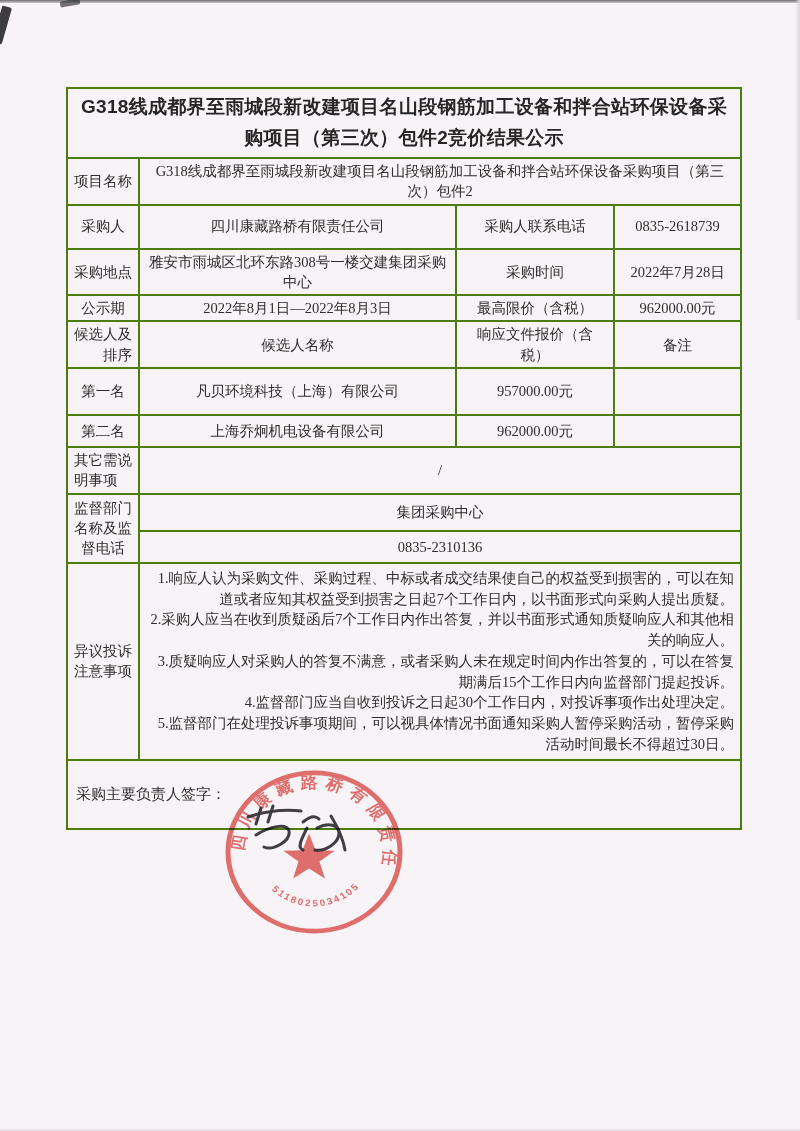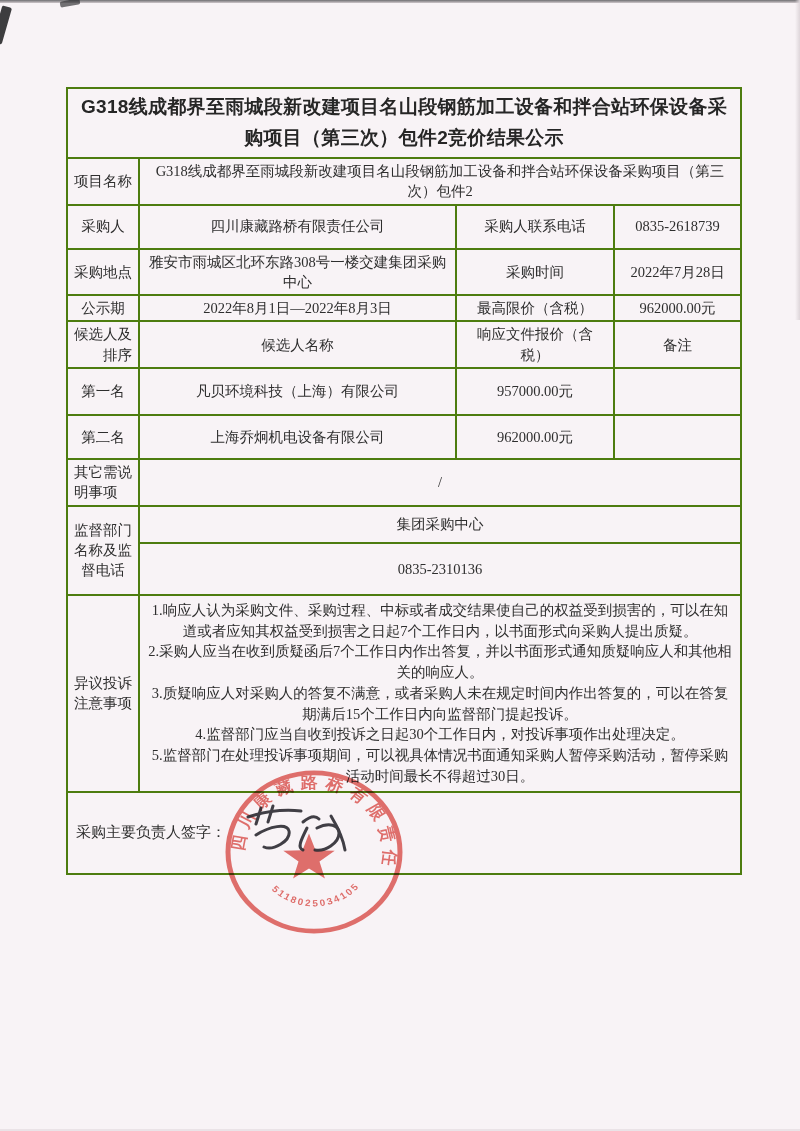--- a/index.html
+++ b/index.html
@@ -42,28 +42,28 @@
     font-family:"Liberation Sans", sans-serif;
     font-weight:bold;font-size:19px;line-height:1.62;
     text-align:center;letter-spacing:.3px;padding:2px 4px;color:#262626;
   }
   tr.r-project{height:44px;margin-top:22px;}
   tr.r-purchaser{height:44px;margin-top:22px;}
   tr.r-location{height:45px;padding-left:36px;}
   tr.r-publicity{height:26px;}
   tr.r-chead{height:43px;}
   tr.r-c1{height:47px;margin-top:28px;}
-  tr.r-c2{height:44px;}
+  tr.r-c2{height:32px;}
   tr.r-other{height:45px;}
   tr.r-sup1{height:37px;}
-  tr.r-sup2{height:52px;}
+  tr.r-sup2{height:32px;}
   tr.r-objection{height:197px;}
-  tr.r-sig{height:82px;}
+  tr.r-sig{height:69px;}
   td.objection-cell{vertical-align:middle;padding:6px 8px;}
-  .objection-item{font-size:14.5px;line-height:1.43;text-align:center;}
+  .objection-item{font-size:14.5px;line-height:1.43;text-align:right;}
   tr.r-sig td{text-align:left;padding-left:8px;font-size:15px;}
 
   svg.seal-layer{
     position:absolute;left:215px;top:762px;width:200px;height:180px;
     mix-blend-mode:multiply;pointer-events:none;
   }
   .stamp-text{font-family:"Liberation Sans", sans-serif;font-weight:bold;}
 </style>
 </head>
 <body>

